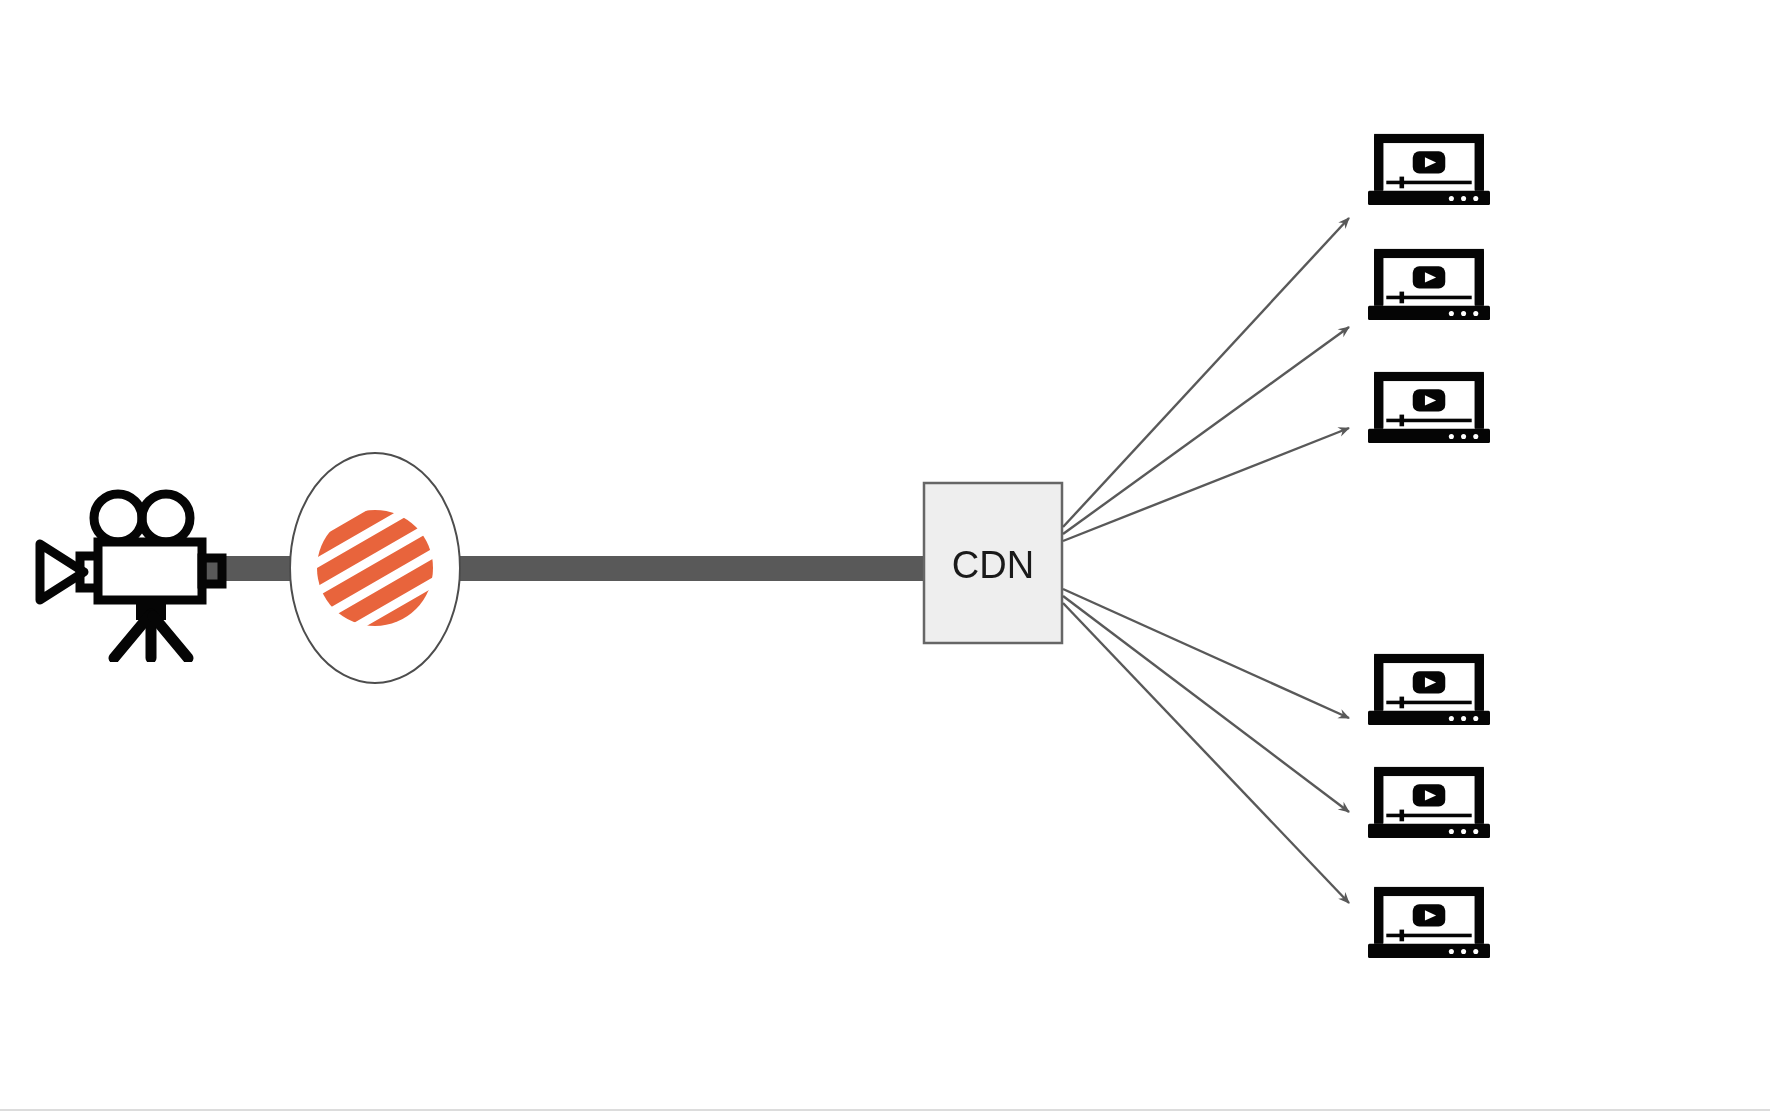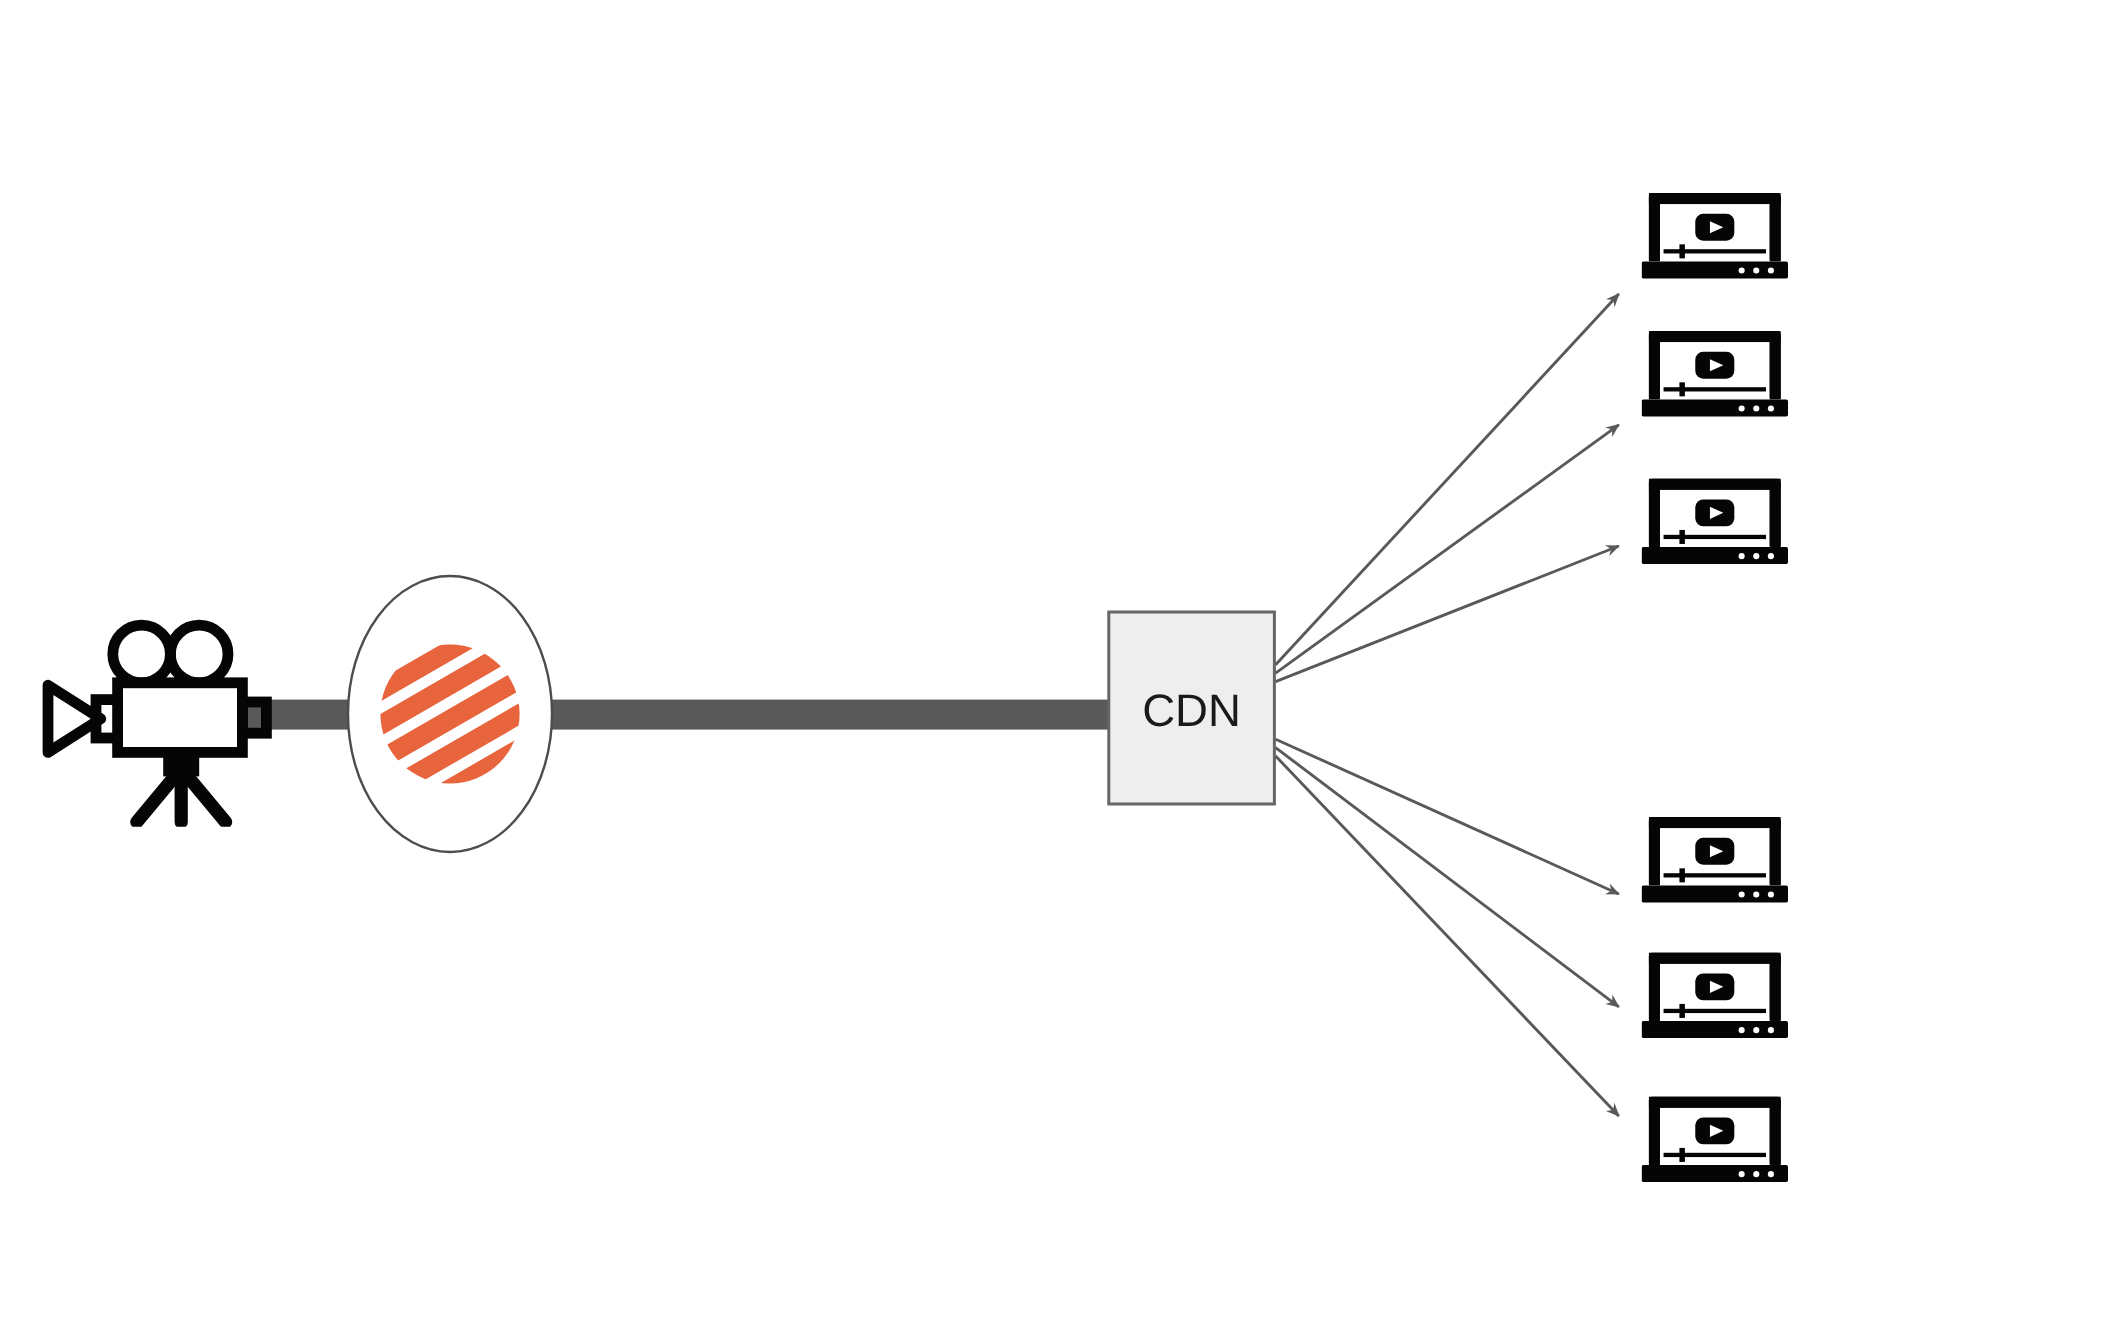--- a/index.html
+++ b/index.html
@@ -12,21 +12,20 @@
     font-family: "Liberation Sans", sans-serif;
     width: 1770px;
     height: 1118px;
     overflow: hidden;
   }
   #canvas {
     position: relative;
     width: 1770px;
     height: 934px;
     background: #ffffff;
-    margin-top: 27px;
   }
   #diagram-svg {
     position: absolute;
     top: 0;
     left: 0;
     width: 1770px;
     height: 1118px;
   }
   .cdn-label {
     font-family: "Liberation Sans", sans-serif;

